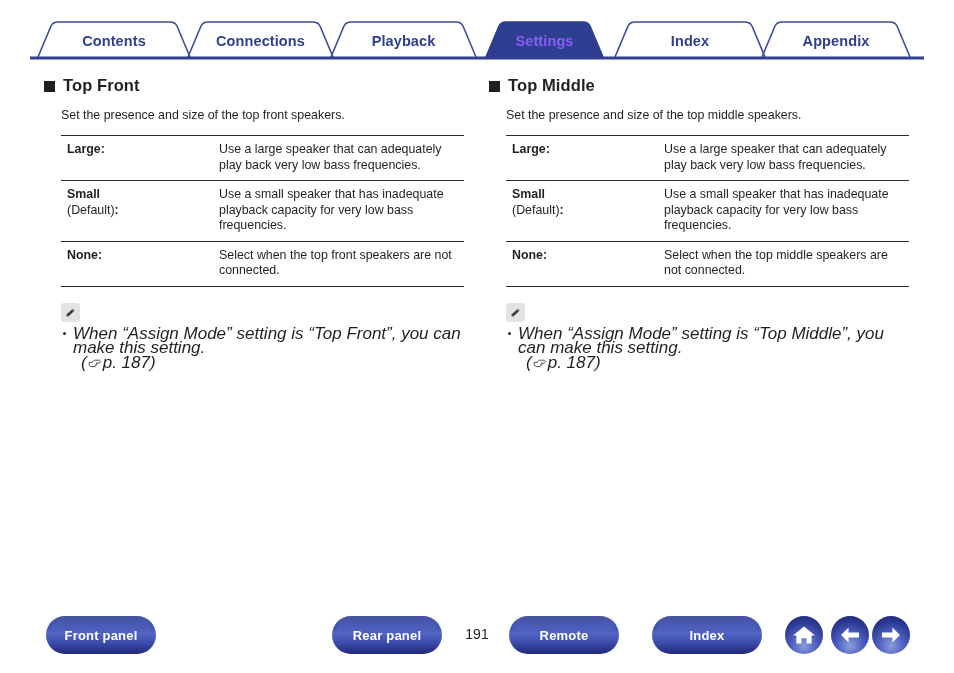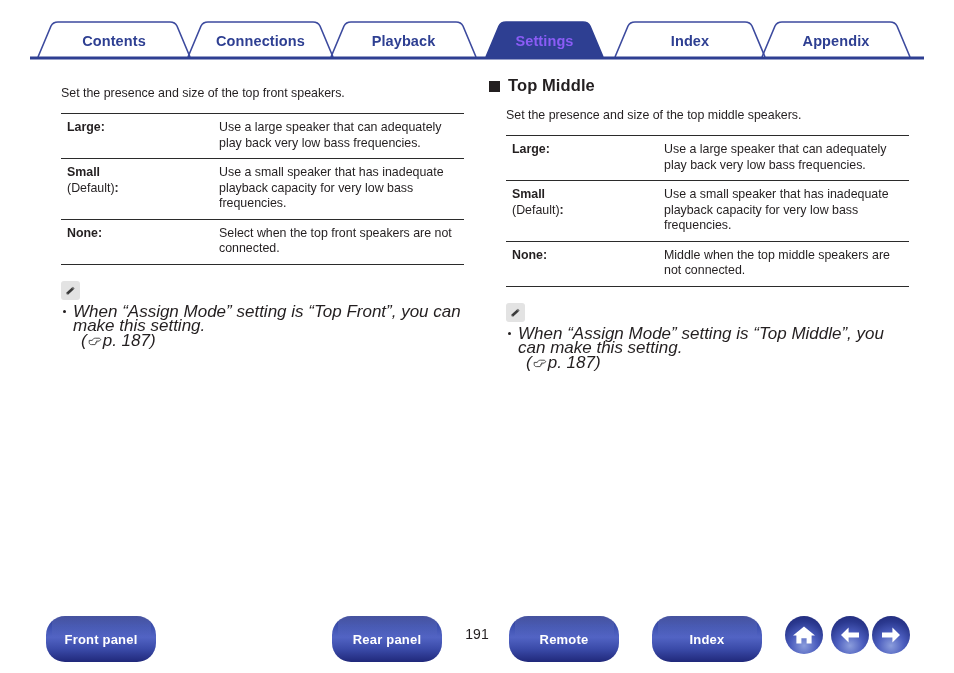--- a/index.html
+++ b/index.html
@@ -169,21 +169,21 @@
   .bottombar {
     position: absolute;
     left: 0;
     top: 616px;
     width: 954px;
     height: 44px;
   }
   .pill {
     position: absolute;
     top: 0;
-    height: 46px;
+    height: 38px;
     border-radius: 19px;
     background: linear-gradient(to bottom,
                 #2b3990 0%,
                 #3c4fae 22%,
                 #5264c4 46%,
                 #3a4aa8 72%,
                 #20287a 100%);
     box-shadow: inset 0 0 0 0 rgba(0,0,0,0);
     color: #ffffff;
     font-size: 13px;
@@ -253,20 +253,24 @@
 
   <div class="tab-label" style="left:38px;  width:152px;">Contents</div>
   <div class="tab-label" style="left:188px; width:145px;">Connections</div>
   <div class="tab-label" style="left:331px; width:145px;">Playback</div>
   <div class="tab-label active" style="left:486px; width:117px;">Settings</div>
   <div class="tab-label" style="left:615px; width:150px;">Index</div>
   <div class="tab-label" style="left:762px; width:148px;">Appendix</div>
 </div>
 
 <div class="col col-left">
+  <div class="sec-head">
+    <div class="sec-bullet"></div>
+    <div class="sec-title">Top Front</div>
+  </div>
   <div class="sec-desc">Set the presence and size of the top front speakers.</div>
 
   <table class="deftable">
     <tbody>
         <tr>
       <td class="term"><span>Large</span><span>:</span></td>
       <td class="desc">Use a large speaker that can adequately play back very low bass frequencies.</td>
     </tr>
     <tr>
       <td class="term"><span>Small</span><br><span class="default"><span>(Default)</span><span class="colon">:</span></span></td>
@@ -316,21 +320,21 @@
         <tr>
       <td class="term"><span>Large</span><span>:</span></td>
       <td class="desc">Use a large speaker that can adequately play back very low bass frequencies.</td>
     </tr>
     <tr>
       <td class="term"><span>Small</span><br><span class="default"><span>(Default)</span><span class="colon">:</span></span></td>
       <td class="desc">Use a small speaker that has inadequate playback capacity for very low bass frequencies.</td>
     </tr>
     <tr>
       <td class="term"><span>None</span><span>:</span></td>
-      <td class="desc">Middle when the top middle speakers are not connected.</td>
+      <td class="desc">Select when the top middle speakers are not connected.</td>
     </tr>
   </tbody>
     </table>
 
   <div class="note">
     <div class="note-icon">
       <svg width="13" height="13" viewBox="0 0 13 13">
         <g transform="rotate(-42 6.5 6.5)">
           <rect x="2.2" y="5.3" width="7.4" height="2.6" fill="#3a3a3a"></rect>
           <rect x="9.4" y="5.3" width="1.5" height="2.6" fill="#6f6f6f"></rect>

